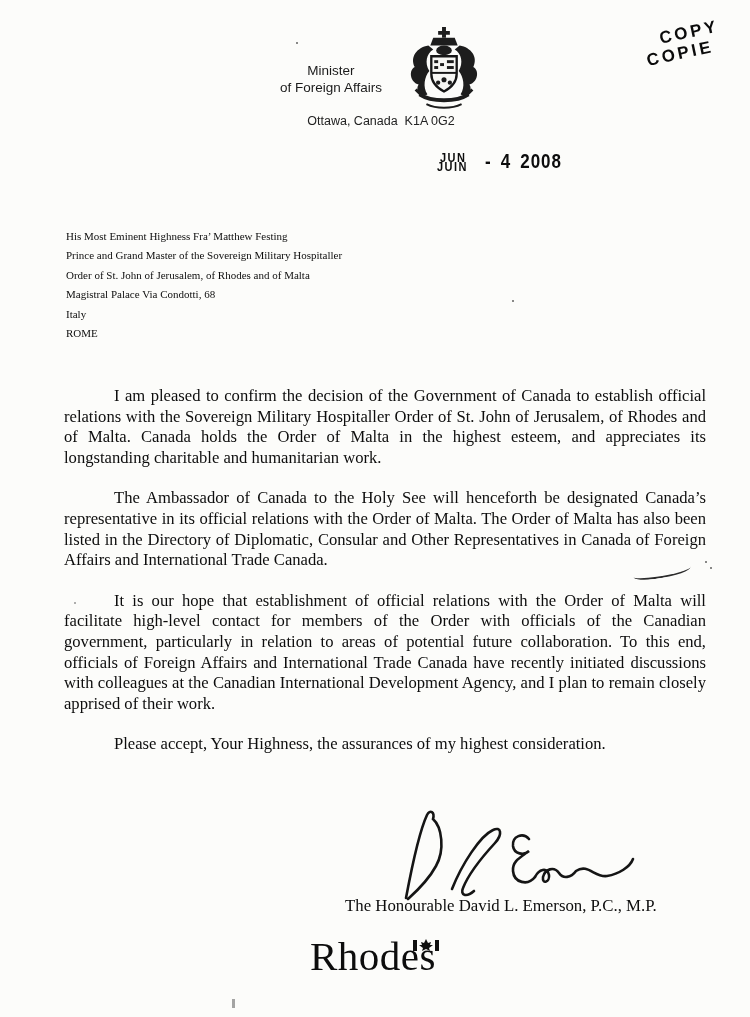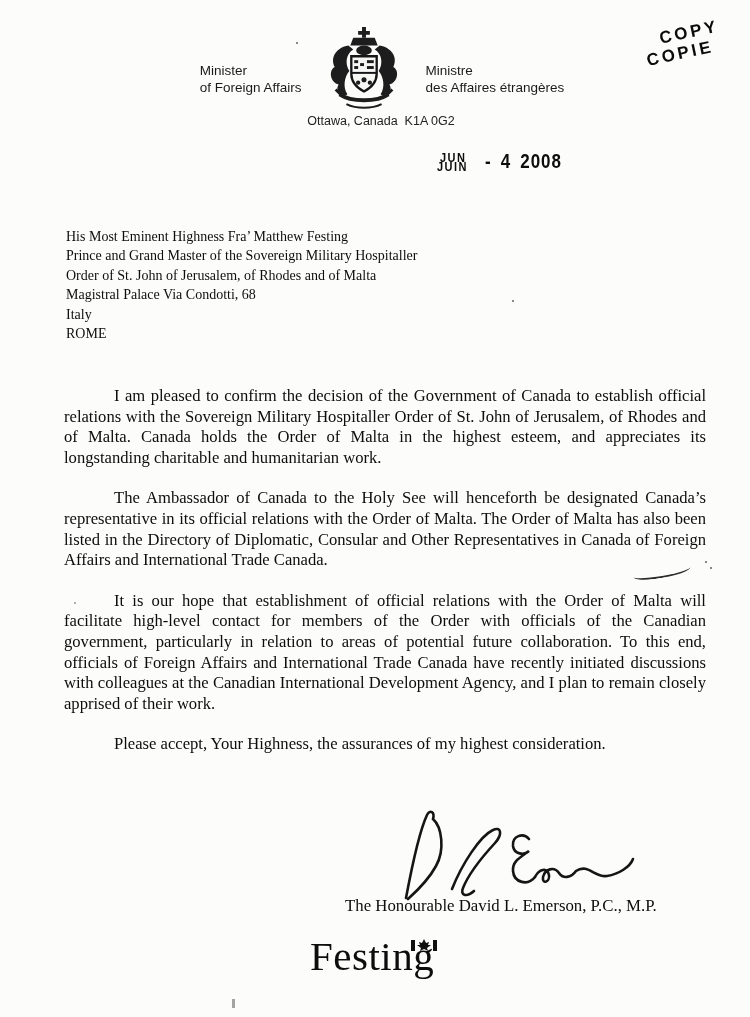--- a/index.html
+++ b/index.html
@@ -21,21 +21,21 @@
   .copy-stamp .l2 { display:block; margin-left:-2px; }
 
   
   .letterhead {
     position:absolute; top:26px; left:0; width:100%;
     display:flex; justify-content:center; align-items:flex-start; gap:22px;
     transform:translateX(7px);
     font-family:"Liberation Sans", sans-serif; color:#1b1b1b;
   }
   .lh-text { font-size:13.5px; line-height:17px; margin-top:36px; }
-  .lh-en { text-align:left; }
+  .lh-en { text-align:center; }
   .lh-fr { text-align:left; }
   .arms { flex:0 0 auto; }
   .office-address {
     position:absolute; left:0; top:114px; width:100%;
     text-align:center; font-family:"Liberation Sans", sans-serif;
     font-size:12.5px; color:#222; white-space:pre;
     transform:translateX(6px);
   }
 
   
@@ -45,21 +45,21 @@
     font-family:"Liberation Sans", sans-serif; color:#0d0d0d;
   }
   .date-stamp .months { display:flex; flex-direction:column; font-weight:bold; font-size:11px; letter-spacing:1.5px; line-height:7.5px; transform:scaleY(1.1); }
   .date-stamp .months span:first-child { margin-left:3px; }
   .date-stamp .big { font-weight:bold; font-size:17px; letter-spacing:1px; transform:scaleY(1.15); }
   .date-stamp .sep { margin-left:8px; }
 
   
   .recipient {
     position:absolute; left:66px; top:227px;
-    font-size:14px; line-height:19.4px; color:#0d0d0d;
+    font-size:11px; line-height:19.4px; color:#0d0d0d;
   }
   .letter-body {
     position:absolute; left:64px; top:374px; width:642px;
     font-size:16.6px; line-height:20.6px; color:#0d0d0d;
   }
   .salutation { margin:0 0 13px 2px; }
   .letter-body p.para {
     margin:12px 0 20px 0; text-indent:50px; text-align:justify;
   }
   .letter-body p.closing { margin:0; text-indent:50px; }
@@ -127,24 +127,20 @@
         <circle cx="40" cy="55" r="2.6"></circle>
         <circle cx="34" cy="58" r="2.2"></circle>
         <circle cx="46" cy="58" r="2.2"></circle>
       </g>
       <path d="M27,48 h26" stroke="#161616" stroke-width="2"></path>
       <path d="M15,70 C27,78 53,78 65,70" fill="none" stroke="#1d1d1d" stroke-width="4"></path>
       <path d="M11,65 l7,7 M69,65 l-7,7" stroke="#1d1d1d" stroke-width="3"></path>
       <path d="M22,80 C32,85 48,85 58,80" fill="none" stroke="#1d1d1d" stroke-width="2"></path>
     </svg>
 
-    <div class="lh-text lh-fr">
-      <div>Ministre</div>
-      <div>des Affaires étrangères</div>
-    </div>
   </div>
 
   <div class="office-address">Ottawa, Canada  K1A 0G2</div>
 
   <div class="date-stamp">
     <span class="months">
       <span>JUN</span>
       <span>JUIN</span>
     </span>
     <span class="big sep">-</span>
@@ -173,21 +169,21 @@
       <path d="M14,92 C20,60 27,26 35,9 C38,3 43,6 41,13 C50,21 53,44 44,60 C37,73 26,84 16,93"></path>
       <path d="M60,83 C70,58 88,30 101,24 C109,20 111,28 103,37 C91,50 77,67 71,82 C68,89 74,92 82,85"></path>
       <path d="M137,33 C131,26 120,30 121,40 C122,48 132,50 137,45 C129,51 120,55 121,65 C122,77 136,80 143,71"></path>
       <path d="M143,71 C147,63 155,61 157,69 C158,76 150,79 151,71 C153,63 162,60 167,67 C171,73 179,72 184,65 C196,57 203,72 215,70 C227,68 238,61 241,53"></path>
     </g>
   </svg>
 
   <div class="signatory">The Honourable David L. Emerson, P.C., M.P.</div>
 
   <div class="wordmark">
-    <span>Festing</span>
+    <span>Rhodes</span>
     <svg class="flag" width="26" height="13" viewBox="0 0 26 13" aria-hidden="true">
       <g fill="#101010">
         <rect x="0" y="1" width="4" height="11"></rect>
         <rect x="22" y="1" width="4" height="11"></rect>
         <path d="M13,0 L15,4 L18,3 L17,6 L20,6 L16,9 L17,12 L13,10 L9,12 L10,9 L6,6 L9,6 L8,3 L11,4 Z"></path>
       </g>
     </svg>
   </div>
 
   <div class="pen-underline"></div>

